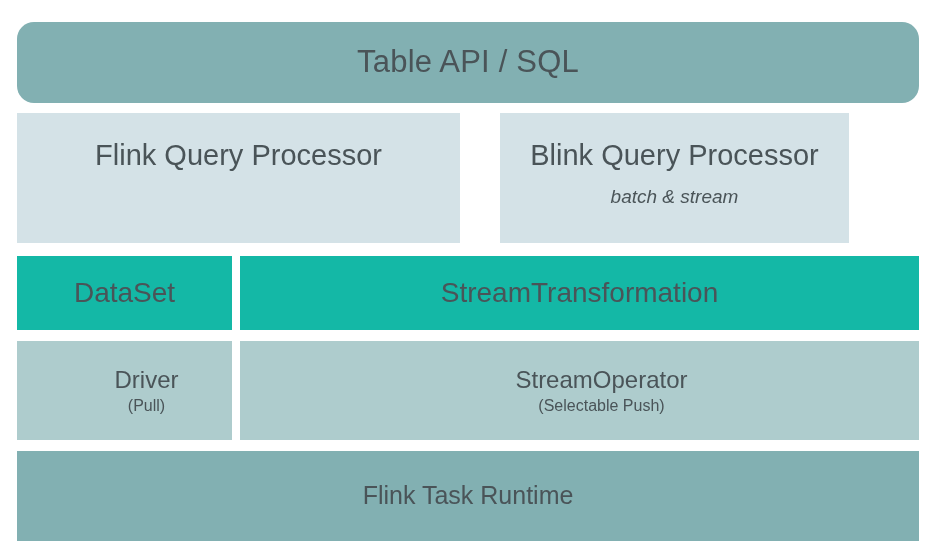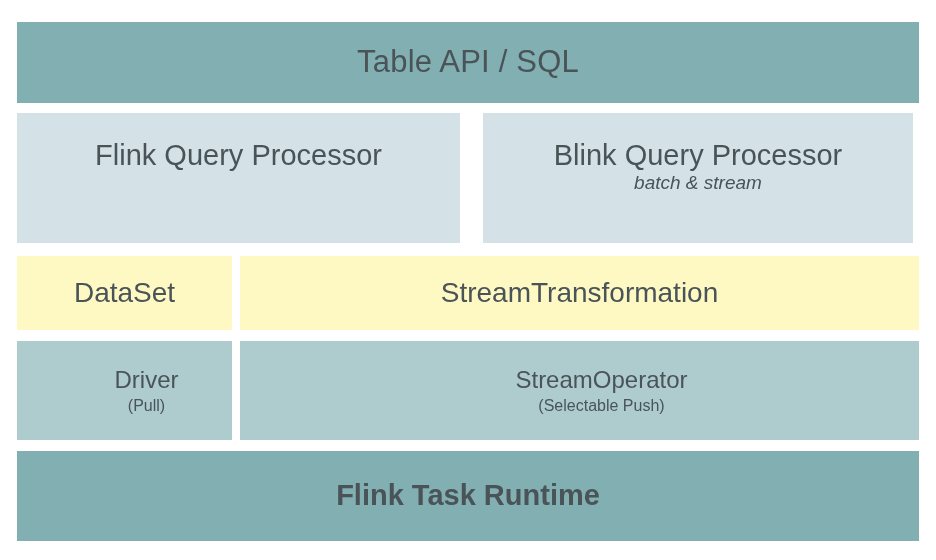--- a/index.html
+++ b/index.html
@@ -34,64 +34,66 @@
     overflow: hidden;
   }
 
   
   .row1 {
     left: 17px;
     top: 22px;
     width: 902px;
     height: 81px;
     background: #82b0b2;
+    border-radius: 17px;
   }
   .row1 .title {
     font-size: 31px;
     font-weight: 400;
     letter-spacing: 0.2px;
     line-height: 1.1;
   }
 
   
   .row2 {
     top: 113px;
     height: 130px;
     background: #d4e2e7;
     justify-content: flex-start;
     padding-top: 26px;
   }
   .row2-left  { left: 17px;  width: 443px; }
-  .row2-right { left: 483px; width: 430px; }
+  .row2-right { left: 500px; width: 349px; }
 
   .row2 .title {
     font-size: 29px;
     font-weight: 400;
     line-height: 1.15;
+    margin-bottom: 14px;
   }
   .sub-row {
     display: flex;
     width: 100%;
     justify-content: center;
   }
   .sub {
     font-size: 19px;
     font-style: italic;
     font-weight: 400;
     line-height: 1.2;
     white-space: nowrap;
   }
   .row2-left .sub-row .sub:first-child { width: 215px; text-align: center; }
   .row2-left .sub-row .sub:last-child  { width: 215px; text-align: center; }
 
   
   .row3 {
     top: 256px;
     height: 74px;
-    background: #fef9c3;
+    background: #14b8a6;
   }
   .row3-left  { left: 17px;  width: 215px; }
   .row3-right { left: 240px; width: 679px; }
   .row3 .title {
     font-size: 28px;
     font-weight: 400;
     line-height: 1.1;
   }
 
   
@@ -116,22 +118,22 @@
 
   
   .row5 {
     left: 17px;
     top: 451px;
     width: 902px;
     height: 90px;
     background: #82b0b2;
   }
   .row5 .title {
-    font-size: 29px;
-    font-weight: 700;
+    font-size: 25px;
+    font-weight: 400;
     line-height: 1.1;
   }
 </style>
 </head>
 <body>
 
 <div id="diagram">
 
   <div class="box row1">
     <div class="title">Table API / SQL</div>

